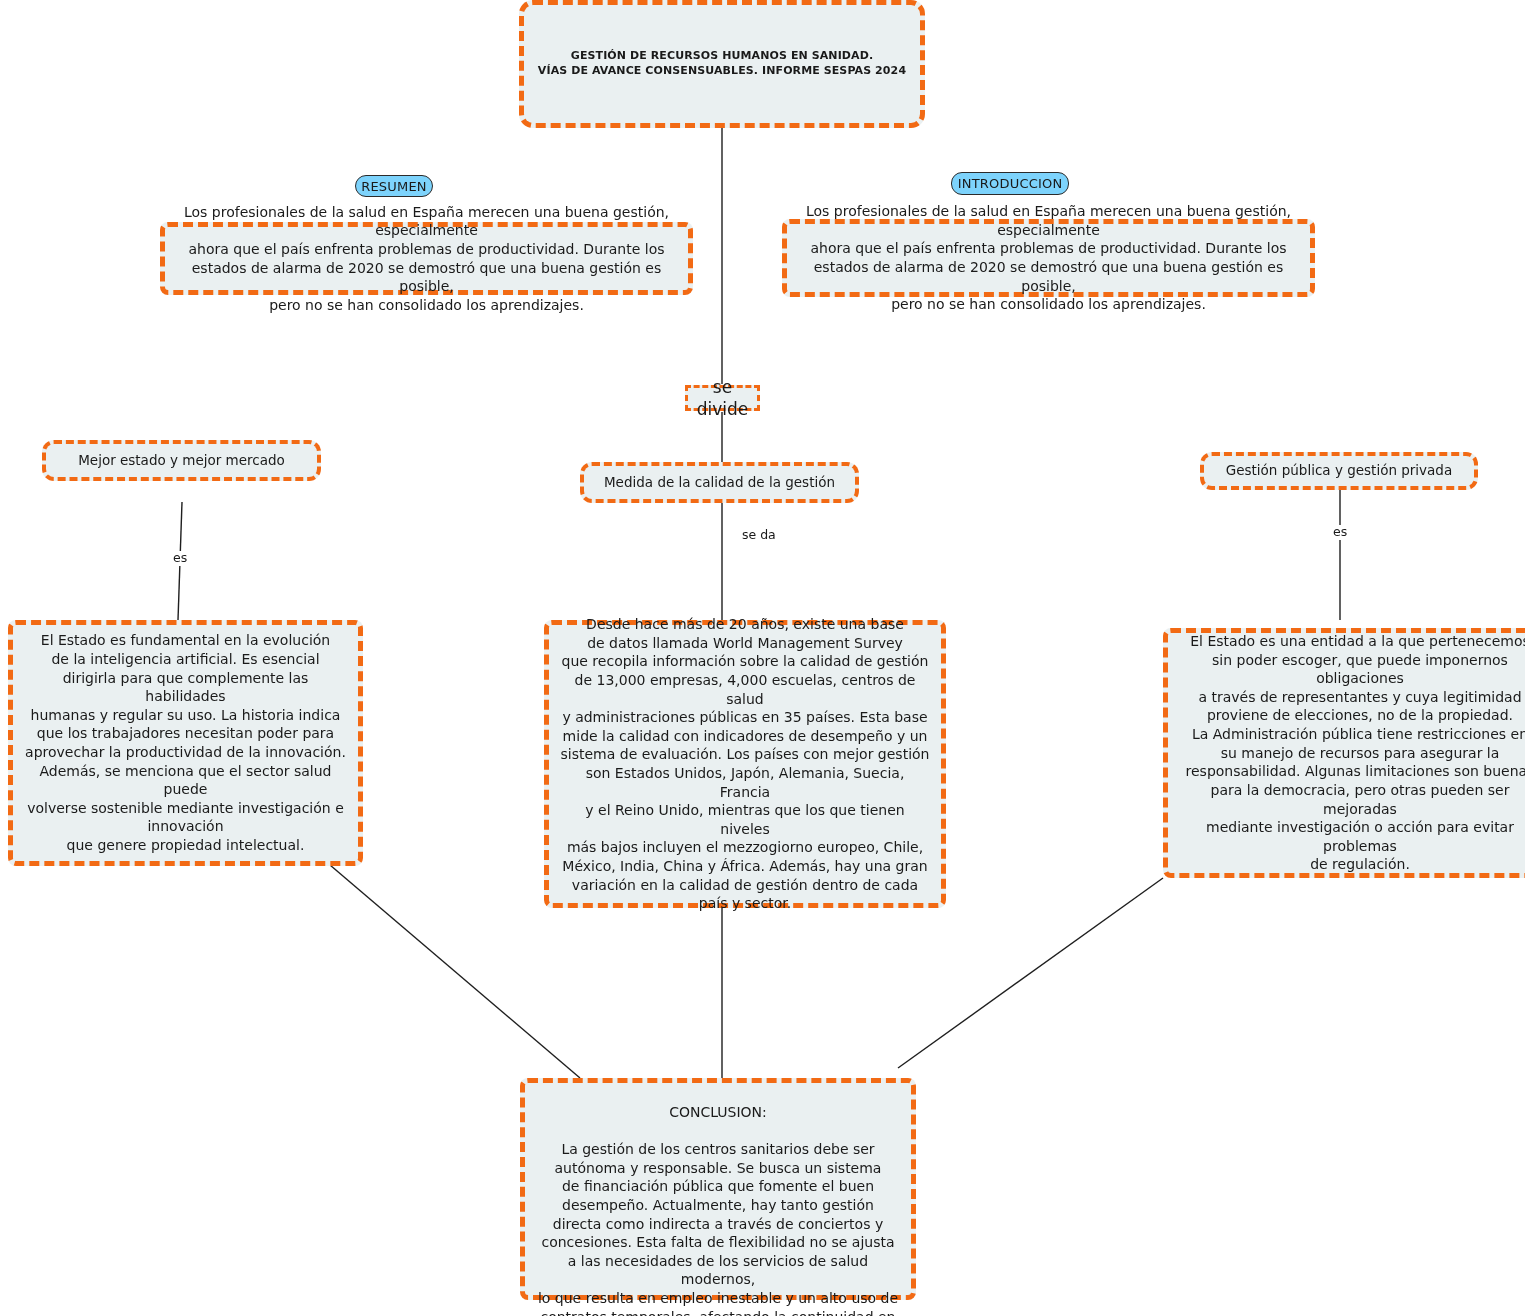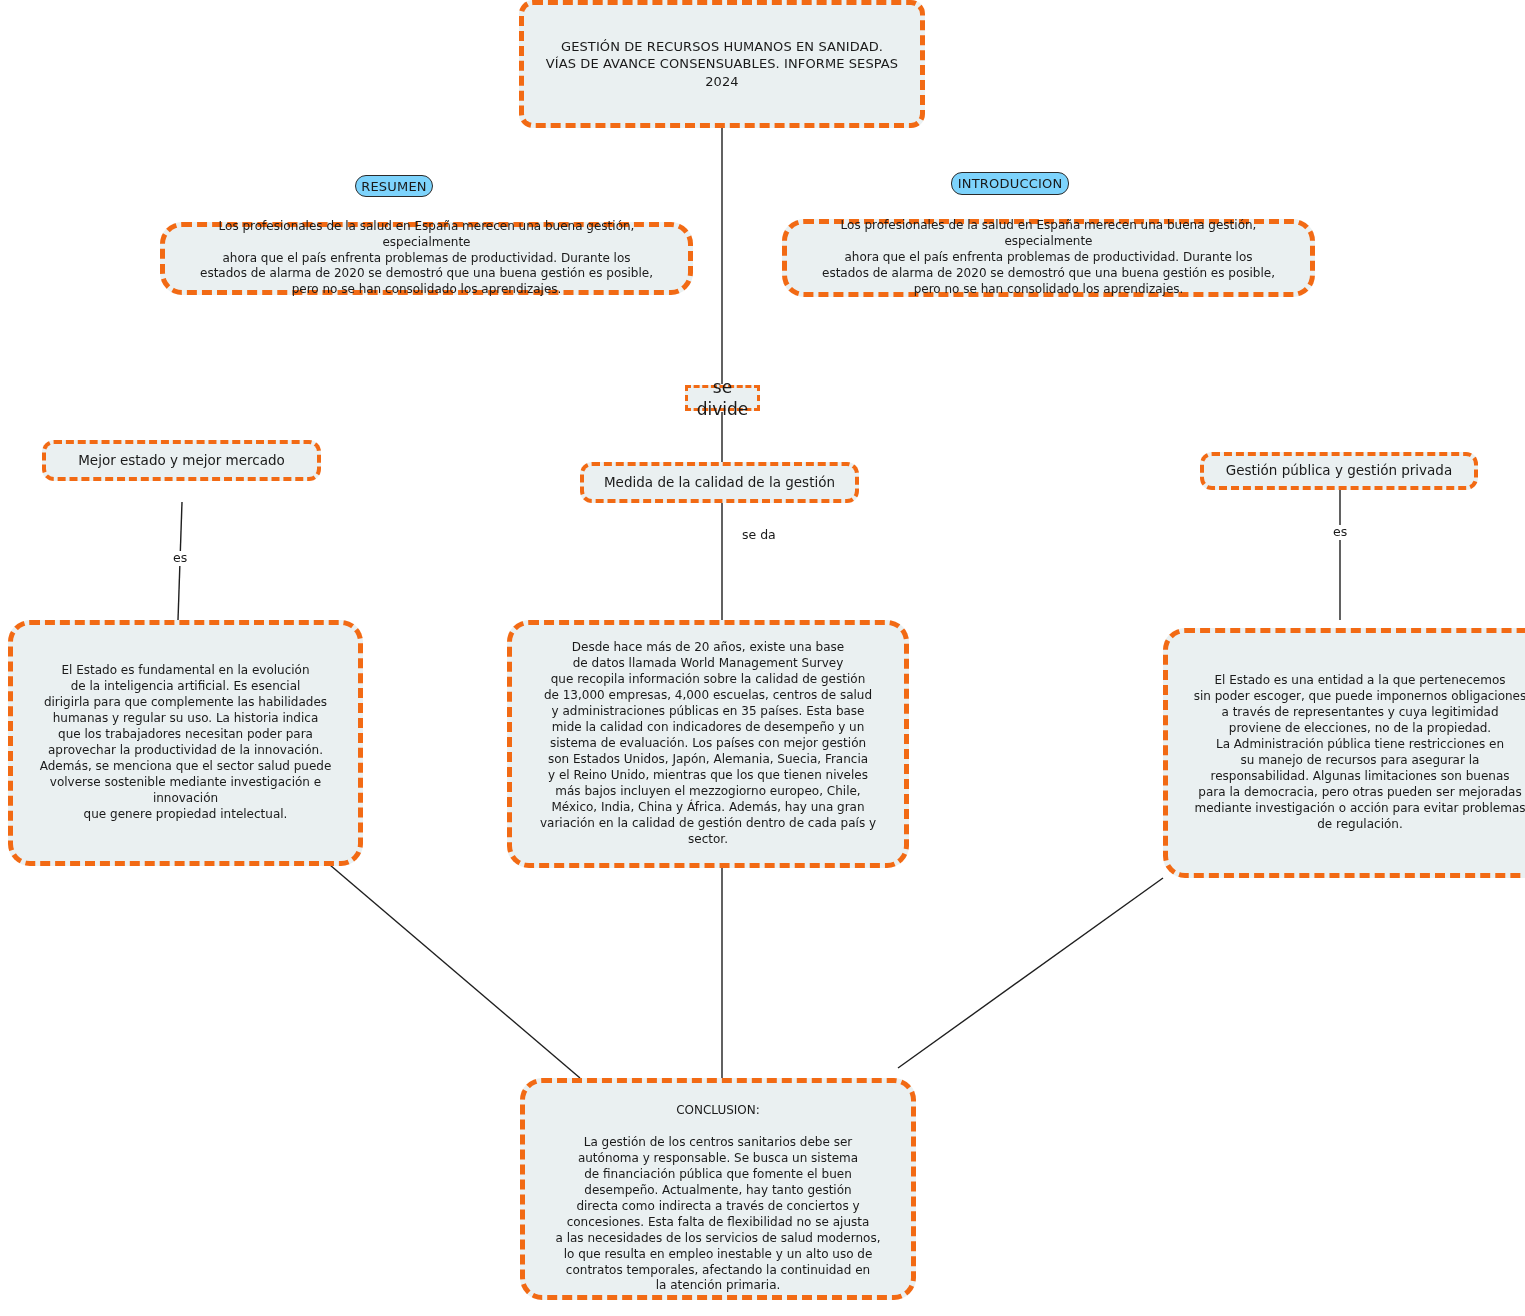--- a/index.html
+++ b/index.html
@@ -44,42 +44,43 @@
     align-items: center;
     justify-content: center;
     text-align: center;
     line-height: 1.32;
     white-space: pre-line;
     font-size: 13.5px;
     padding: 6px 10px;
   }
 
   .node.title {
-    font-size: 13px;
+    font-size: 11px;
     letter-spacing: .1px;
+    font-weight: bold;
   }
 
   .node.small {
     border-width: 4px;
     border-radius: 12px;
     font-size: 13.5px;
     padding: 4px 8px;
   }
 
   .node.tiny {
     border-width: 3px;
     border-radius: 0;
     font-size: 17px;
     padding: 2px 6px;
   }
 
   .node.para {
-    font-size: 12px;
+    font-size: 14px;
     line-height: 1.33;
-    border-radius: 22px;
+    border-radius: 8px;
   }
 
   
   .pill {
     position: absolute;
     box-sizing: border-box;
     background: #7dd3fc;
     border: 1.6px solid #2b2b2b;
     border-radius: 11px;
     display: flex;
@@ -160,21 +161,21 @@
   <div class="node para" style="left:8px; top:620px; width:355px; height:246px;">El Estado es fundamental en la evolución
 de la inteligencia artificial. Es esencial
 dirigirla para que complemente las habilidades
 humanas y regular su uso. La historia indica
 que los trabajadores necesitan poder para
 aprovechar la productividad de la innovación.
 Además, se menciona que el sector salud puede
 volverse sostenible mediante investigación e innovación
 que genere propiedad intelectual.</div>
 
-  <div class="node para" style="left:507px; top:620px; width:402px; height:248px;text-align:center;">Desde hace más de 20 años, existe una base
+  <div class="node para" style="left:544px; top:620px; width:402px; height:288px;text-align:center;">Desde hace más de 20 años, existe una base
 de datos  llamada World Management Survey
 que recopila información sobre la calidad de gestión
 de 13,000 empresas, 4,000 escuelas,  centros de salud
 y administraciones públicas en  35 países. Esta base
 mide la calidad con indicadores  de desempeño y un
 sistema de evaluación. Los países con mejor gestión
 son Estados Unidos,  Japón, Alemania, Suecia, Francia
 y el Reino Unido, mientras que los que tienen niveles
 más bajos incluyen el mezzogiorno europeo, Chile,
 México, India, China y África. Además, hay una gran

